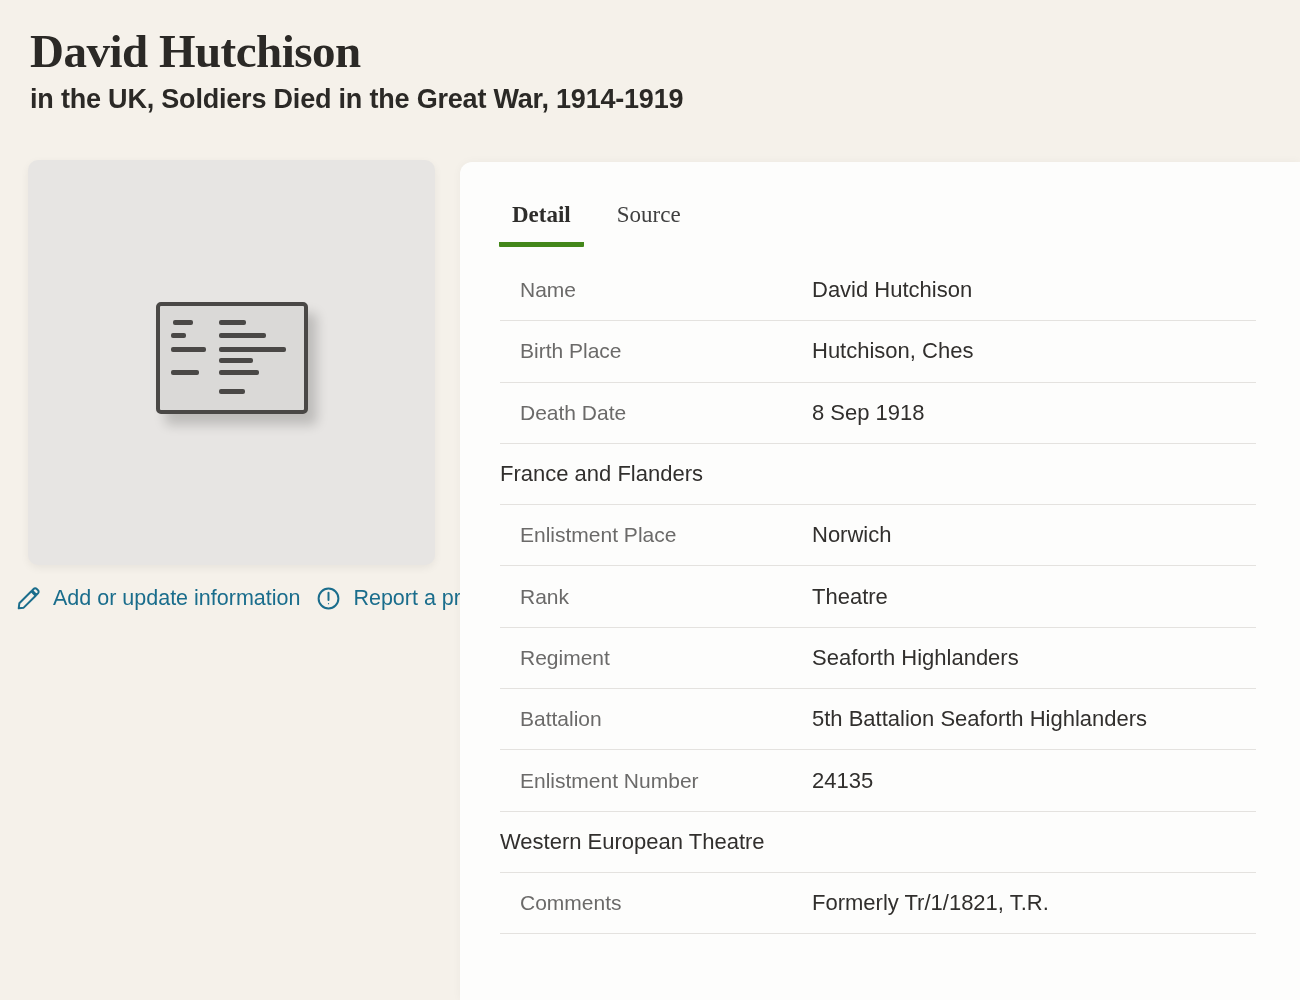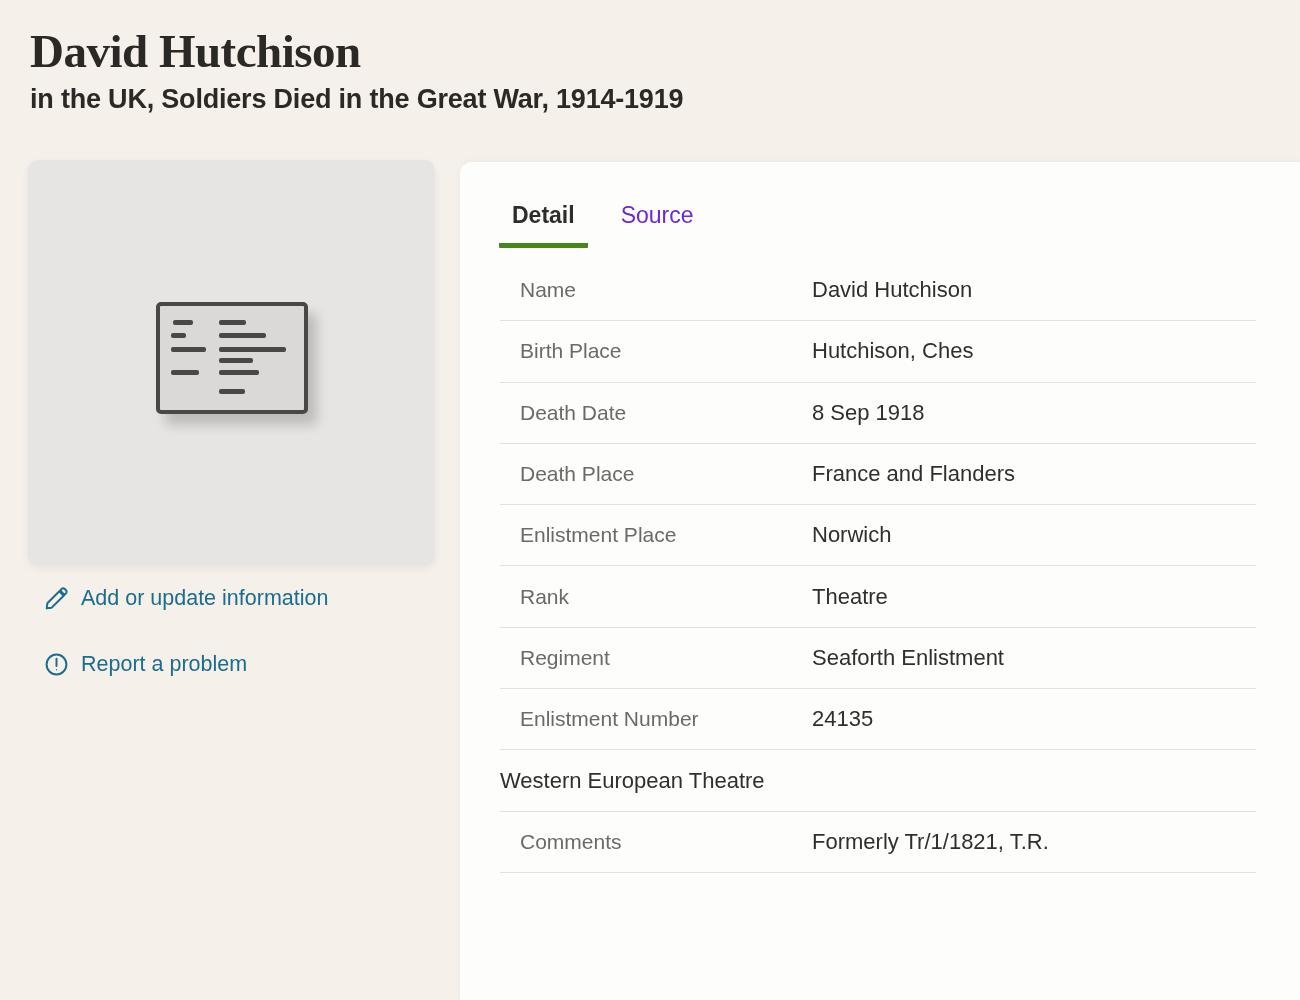--- a/index.html
+++ b/index.html
@@ -54,37 +54,37 @@
   .l1{left:13px;top:14px;width:20px;}
   .l2{left:11px;top:27px;width:15px;}
   .l3{left:11px;top:41px;width:35px;}
   .l4{left:11px;top:64px;width:28px;}
   .r1{left:59px;top:14px;width:27px;}
   .r2{left:59px;top:27px;width:47px;}
   .r3{left:59px;top:41px;width:67px;}
   .r4{left:59px;top:52px;width:34px;height:4px;}
   .r5{left:59px;top:64px;width:40px;}
   .stamp{left:59px;top:83px;width:26px;height:9px;border-radius:5px;}
-  .action-links{position:absolute;left:44px;top:583px;display:flex;flex-direction:column;gap:35px;}
+  .action-links{position:absolute;left:16px;top:583px;display:flex;gap:16px;}
   .action-link{
     display:flex;align-items:center;gap:12px;
     color:var(--link-teal);font-size:21.5px;line-height:31px;
     text-decoration:none;cursor:pointer;
   }
   .action-link svg{flex:0 0 auto;display:block;}
   
   .detail-panel{
     position:absolute;left:460px;top:162px;right:0;bottom:0;
     background:var(--panel);
     border-top-left-radius:12px;
     box-shadow:0 0 10px rgba(0,0,0,0.04);
   }
-  .tabs{position:absolute;left:39px;top:34px;display:flex;gap:20px;}
+  .tabs{position:absolute;left:39px;top:34px;display:flex;gap:20px;font-family:Liberation Serif, serif;}
   .tab{
-    font-size:23px;color:#6d28d9;
+    font-size:23px;color:#404040;
     padding:6px 13px 14px 13px;cursor:pointer;
     border-bottom:5px solid transparent;border-radius:1px;
   }
   .tab.active{
     color:#2e2d2b;font-weight:700;
     border-bottom-color:var(--accent-green);
   }
   .rows-container{position:absolute;left:40px;right:44px;top:98px;}
   .record-row{
     height:61.3px;
@@ -154,39 +154,42 @@
     <div class="record-label">Birth Place</div>
     <div class="record-value">Hutchison, Ches</div>
   </div>
 
   <div class="record-row">
     <div class="record-label">Death Date</div>
     <div class="record-value">8 Sep 1918</div>
   </div>
 
   <div class="record-row">
-    <div class="record-label">Death Place</div>
     <div class="record-value">France and Flanders</div>
   </div>
 
   <div class="record-row">
     <div class="record-label">Enlistment Place</div>
     <div class="record-value">Norwich</div>
   </div>
 
   <div class="record-row">
     <div class="record-label">Rank</div>
     <div class="record-value">Theatre</div>
   </div>
 
   <div class="record-row">
     <div class="record-label">Regiment</div>
-    <div class="record-value">Seaforth Enlistment</div>
-  </div>
-
+    <div class="record-value">Seaforth Highlanders</div>
+  </div>
+
+  <div class="record-row">
+    <div class="record-label">Battalion</div>
+    <div class="record-value">5th Battalion Seaforth Highlanders</div>
+  </div>
 
   <div class="record-row">
     <div class="record-label">Enlistment Number</div>
     <div class="record-value">24135</div>
   </div>
 
 
   <div class="record-row">
     <div class="record-value">Western European Theatre</div>
   </div>

